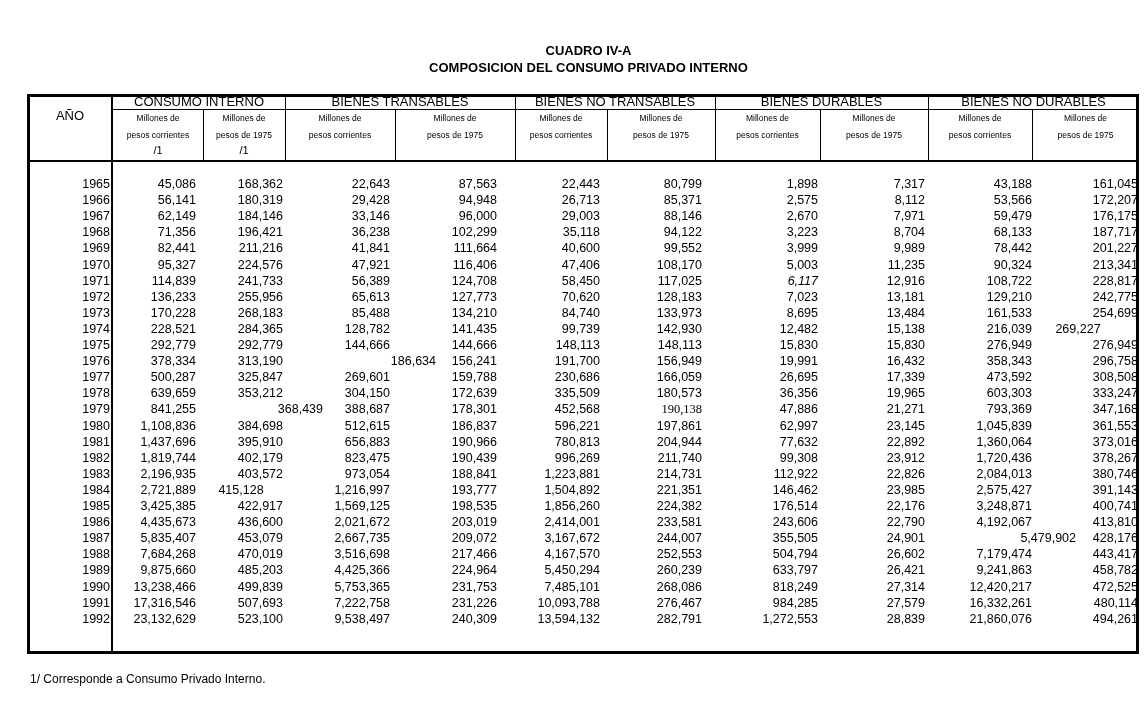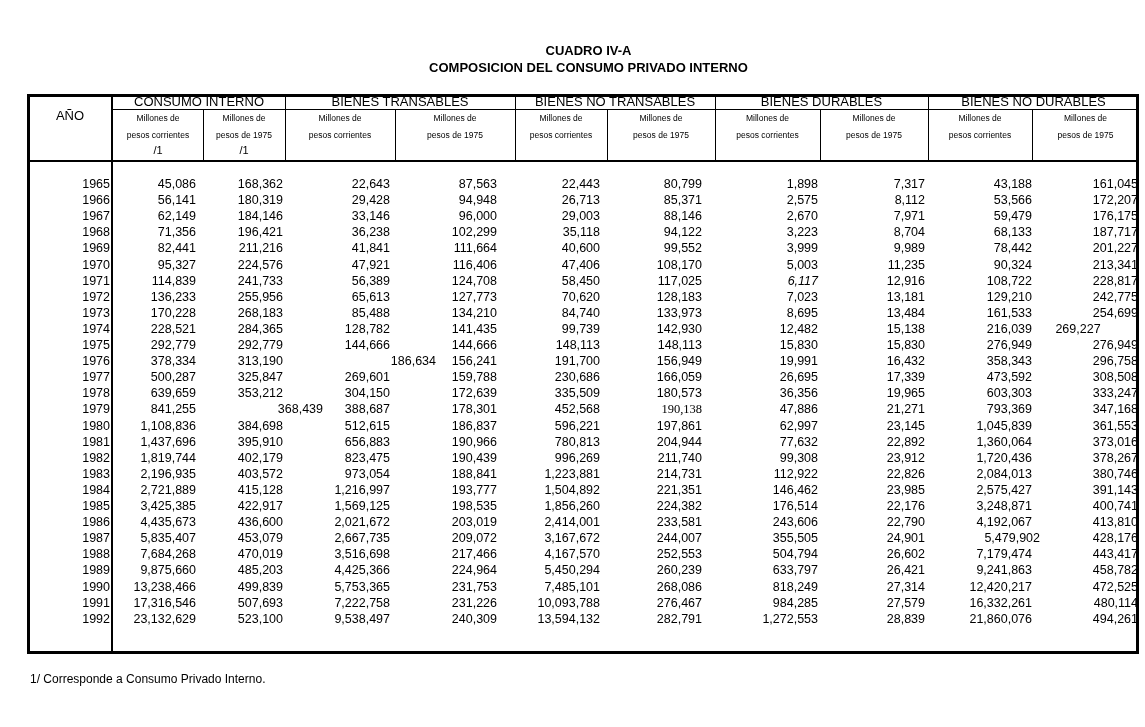--- a/index.html
+++ b/index.html
@@ -351,21 +351,21 @@
       <span class="cell" style="left: 480px; width: 120px;">1,223,881</span>
       <span class="cell" style="left: 582px; width: 120px;">214,731</span>
       <span class="cell" style="left: 698px; width: 120px;">112,922</span>
       <span class="cell" style="left: 805px; width: 120px;">22,826</span>
       <span class="cell" style="left: 912px; width: 120px;">2,084,013</span>
       <span class="cell" style="left: 1018px; width: 120px;">380,746</span>
     </div>
     <div class="row" style="top: 305.9px; left: 0px; width: 1145px;">
       <span class="cell" style="left: -10px; width: 120px;">1984</span>
       <span class="cell" style="left: 76px; width: 120px;">2,721,889</span>
-      <span class="cell" style="left: 163px; width: 120px;">415,128</span>
+      <span class="cell" style="left: 181px; width: 120px; text-align: center;">415,128</span>
       <span class="cell" style="left: 270px; width: 120px;">1,216,997</span>
       <span class="cell" style="left: 377px; width: 120px;">193,777</span>
       <span class="cell" style="left: 480px; width: 120px;">1,504,892</span>
       <span class="cell" style="left: 582px; width: 120px;">221,351</span>
       <span class="cell" style="left: 698px; width: 120px;">146,462</span>
       <span class="cell" style="left: 805px; width: 120px;">23,985</span>
       <span class="cell" style="left: 912px; width: 120px;">2,575,427</span>
       <span class="cell" style="left: 1018px; width: 120px;">391,143</span>
     </div>
     <div class="row" style="top: 322px; left: 0px; width: 1145px;">
@@ -397,21 +397,21 @@
     <div class="row" style="top: 354.2px; left: 0px; width: 1145px;">
       <span class="cell" style="left: -10px; width: 120px;">1987</span>
       <span class="cell" style="left: 76px; width: 120px;">5,835,407</span>
       <span class="cell" style="left: 163px; width: 120px;">453,079</span>
       <span class="cell" style="left: 270px; width: 120px;">2,667,735</span>
       <span class="cell" style="left: 377px; width: 120px;">209,072</span>
       <span class="cell" style="left: 480px; width: 120px;">3,167,672</span>
       <span class="cell" style="left: 582px; width: 120px;">244,007</span>
       <span class="cell" style="left: 698px; width: 120px;">355,505</span>
       <span class="cell" style="left: 805px; width: 120px;">24,901</span>
-      <span class="cell" style="left: 920px; width: 120px;">5,479,902</span>
+      <span class="cell" style="left: 956px; width: 120px;">5,479,902</span>
       <span class="cell" style="left: 1018px; width: 120px;">428,176</span>
     </div>
     <div class="row" style="top: 370.3px; left: 0px; width: 1145px;">
       <span class="cell" style="left: -10px; width: 120px;">1988</span>
       <span class="cell" style="left: 76px; width: 120px;">7,684,268</span>
       <span class="cell" style="left: 163px; width: 120px;">470,019</span>
       <span class="cell" style="left: 270px; width: 120px;">3,516,698</span>
       <span class="cell" style="left: 377px; width: 120px;">217,466</span>
       <span class="cell" style="left: 480px; width: 120px;">4,167,570</span>
       <span class="cell" style="left: 582px; width: 120px;">252,553</span>

